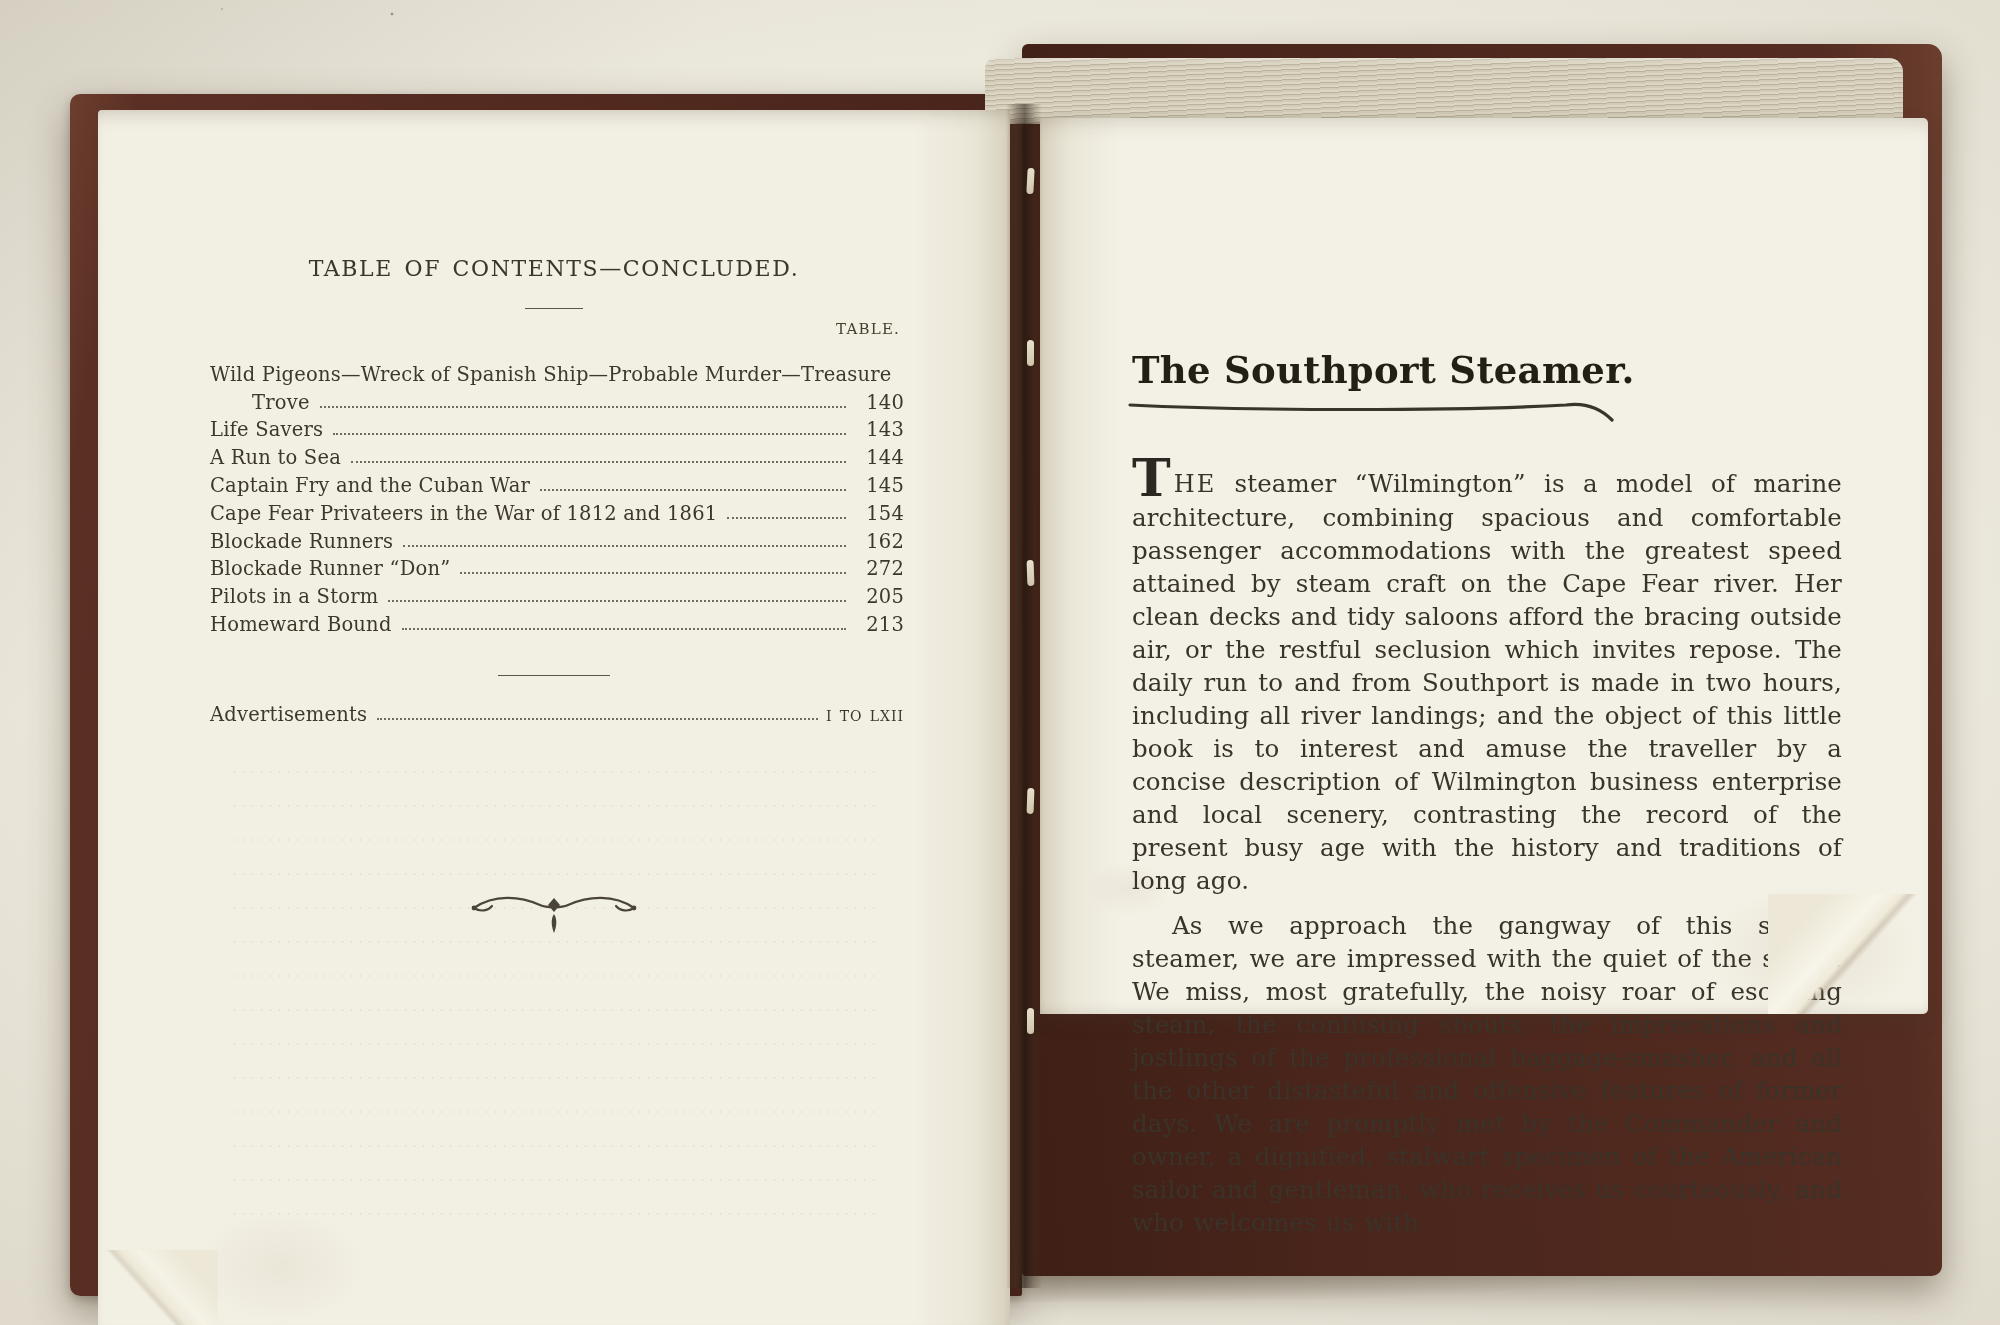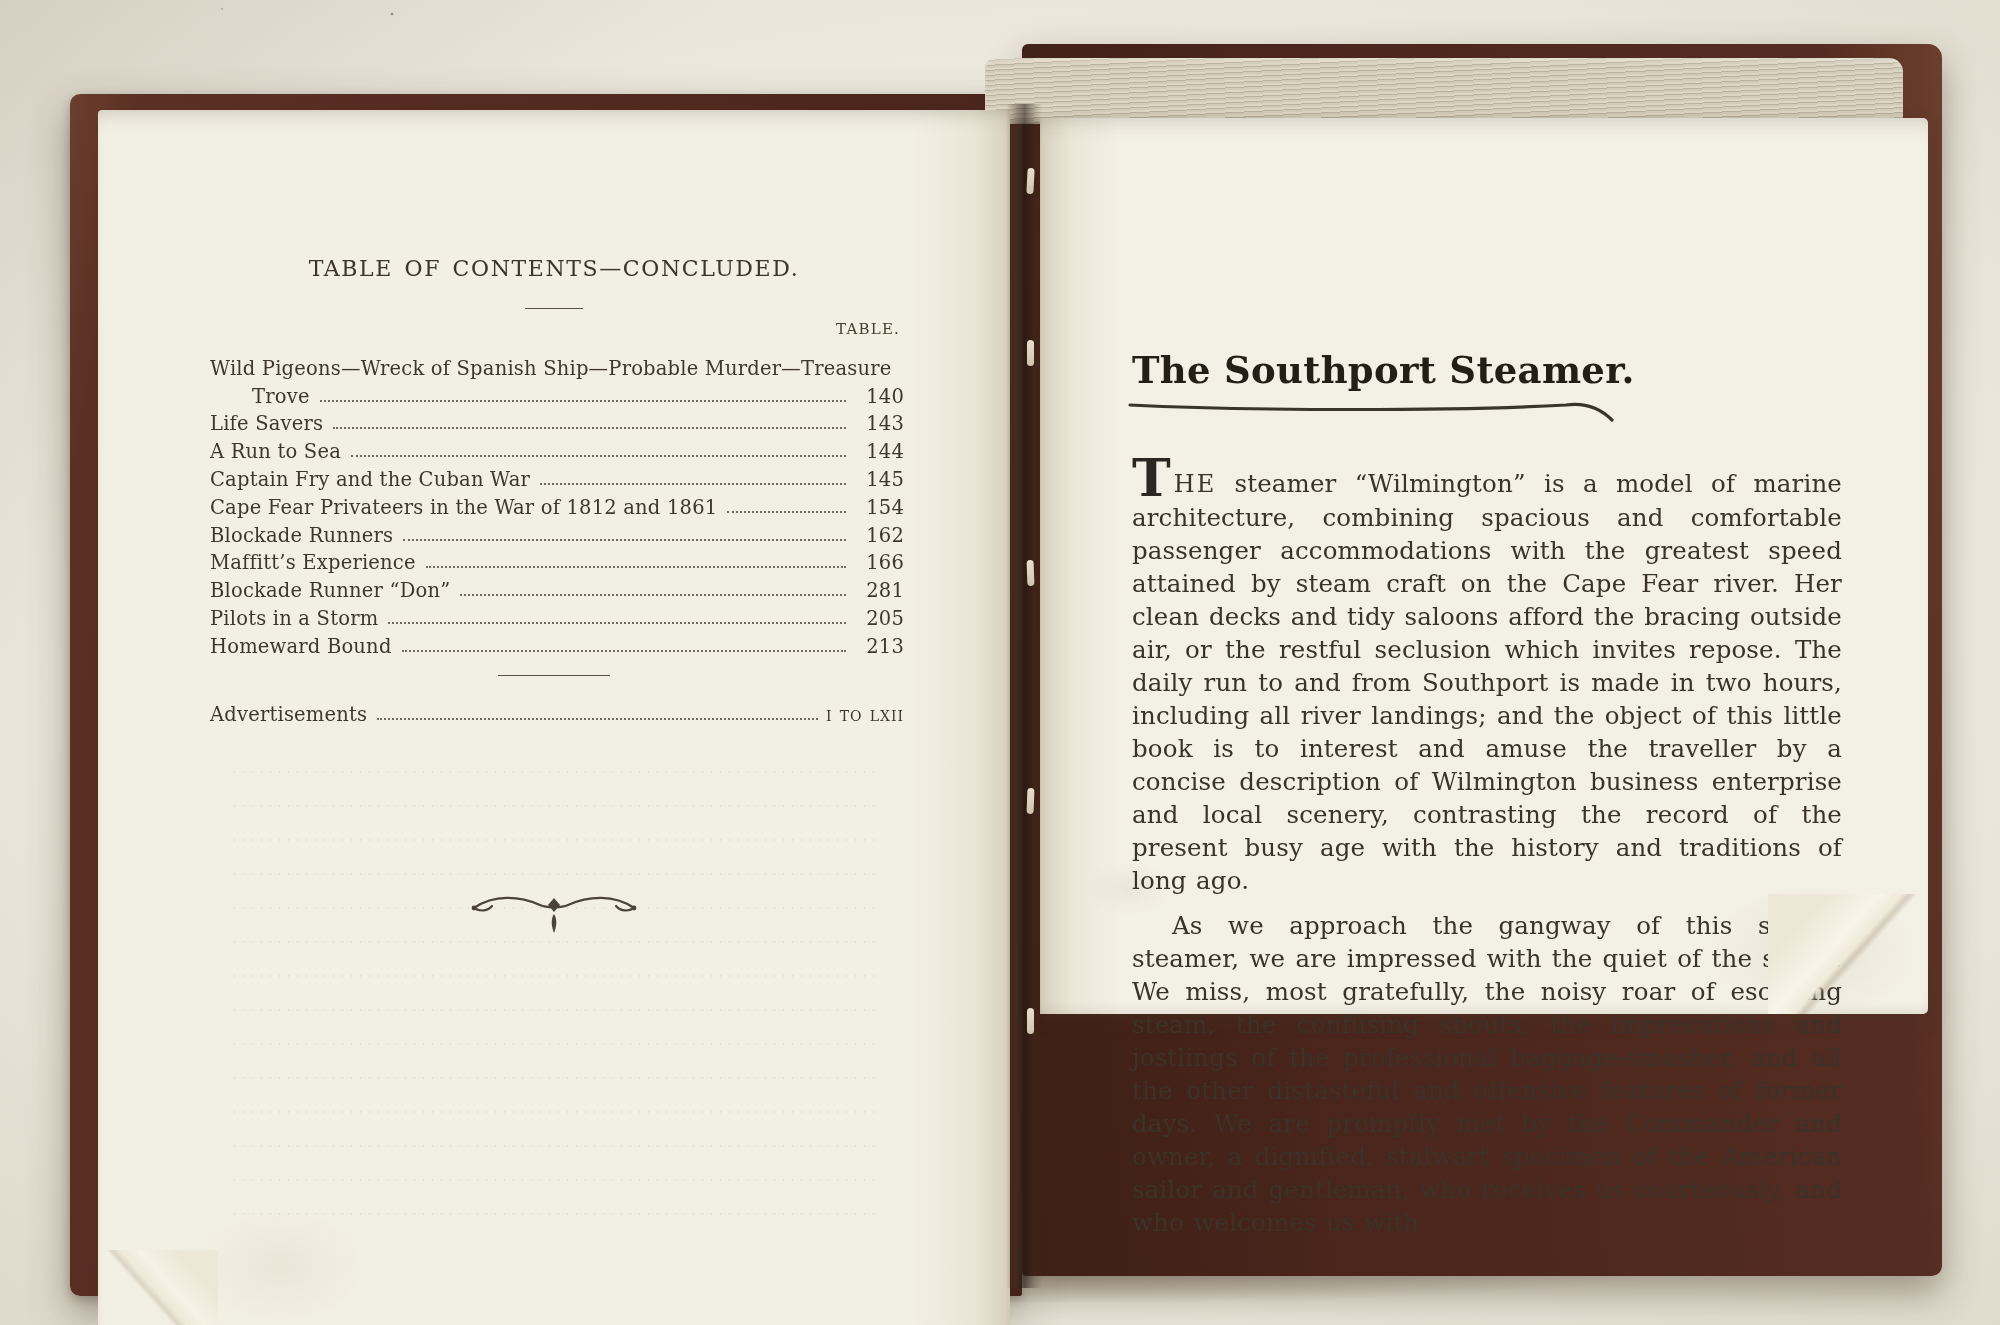--- a/index.html
+++ b/index.html
@@ -87,21 +87,21 @@
     position:absolute; top:146px; left:0; right:0; text-align:center;
     font-size:22px; letter-spacing:1.6px; word-spacing:3px; color:#3c362a;
   }
   .rule { position:absolute; border-top:1.6px solid rgba(62,56,43,.85); }
   .rule.small { top:198px; left:50%; width:58px; transform:translateX(-50%); }
   .rule.mid   { top:565px; left:50%; width:112px; transform:translateX(-50%); }
   .page-label {
     position:absolute; top:210px; right:110px;
     font-size:15px; letter-spacing:1.2px; color:#45402f;
   }
-  .toc-list { position:absolute; top:242px; left:112px; right:106px; }
+  .toc-list { position:absolute; top:248px; left:112px; right:106px; }
   .toc-row {
     display:flex; align-items:flex-end; height:27.8px;
     font-size:19.5px; color:#3e382b; letter-spacing:.2px; white-space:nowrap;
   }
   .toc-row.indent { padding-left:42px; }
   .toc-leader { flex:1; margin:0 8px 6px 10px; border-bottom:2px dotted rgba(62,56,43,.72); }
   .toc-page { min-width:50px; text-align:right; }
   .adv-row { position:absolute; top:588px; left:112px; right:106px; }
   .smallcaps { font-variant:small-caps; letter-spacing:1px; }
   .ghost {
@@ -172,28 +172,23 @@
       <span class="toc-title">Cape Fear Privateers in the War of 1812 and 1861</span>
       <span class="toc-leader"></span>
       <span class="toc-page">154</span>
     </div>
     <div class="toc-row">
       <span class="toc-title">Blockade Runners</span>
       <span class="toc-leader"></span>
       <span class="toc-page">162</span>
     </div>
     <div class="toc-row">
-      <span class="toc-title">Maffitt’s Experience</span>
-      <span class="toc-leader"></span>
-      <span class="toc-page">166</span>
-    </div>
-    <div class="toc-row">
       <span class="toc-title">Blockade Runner “Don”</span>
       <span class="toc-leader"></span>
-      <span class="toc-page">281</span>
+      <span class="toc-page">272</span>
     </div>
     <div class="toc-row">
       <span class="toc-title">Pilots in a Storm</span>
       <span class="toc-leader"></span>
       <span class="toc-page">205</span>
     </div>
     <div class="toc-row">
       <span class="toc-title">Homeward Bound</span>
       <span class="toc-leader"></span>
       <span class="toc-page">213</span>

